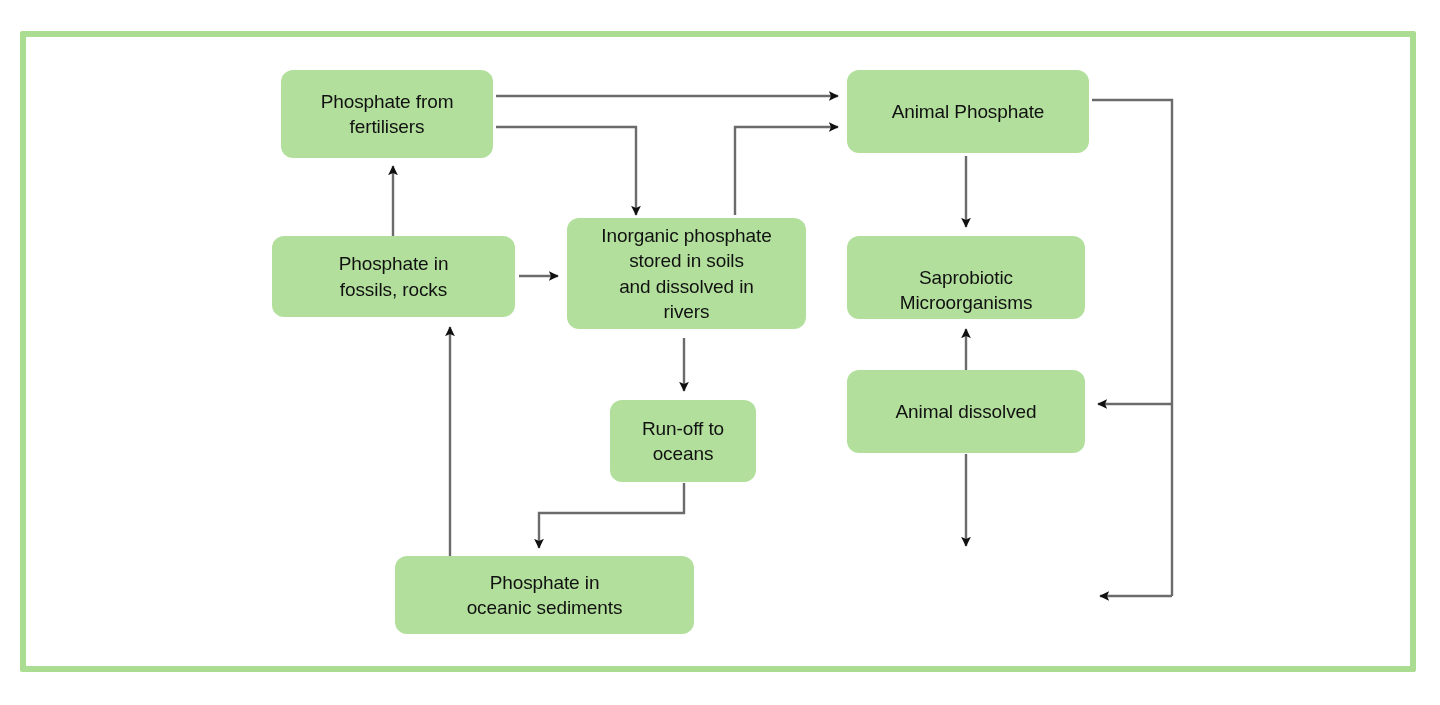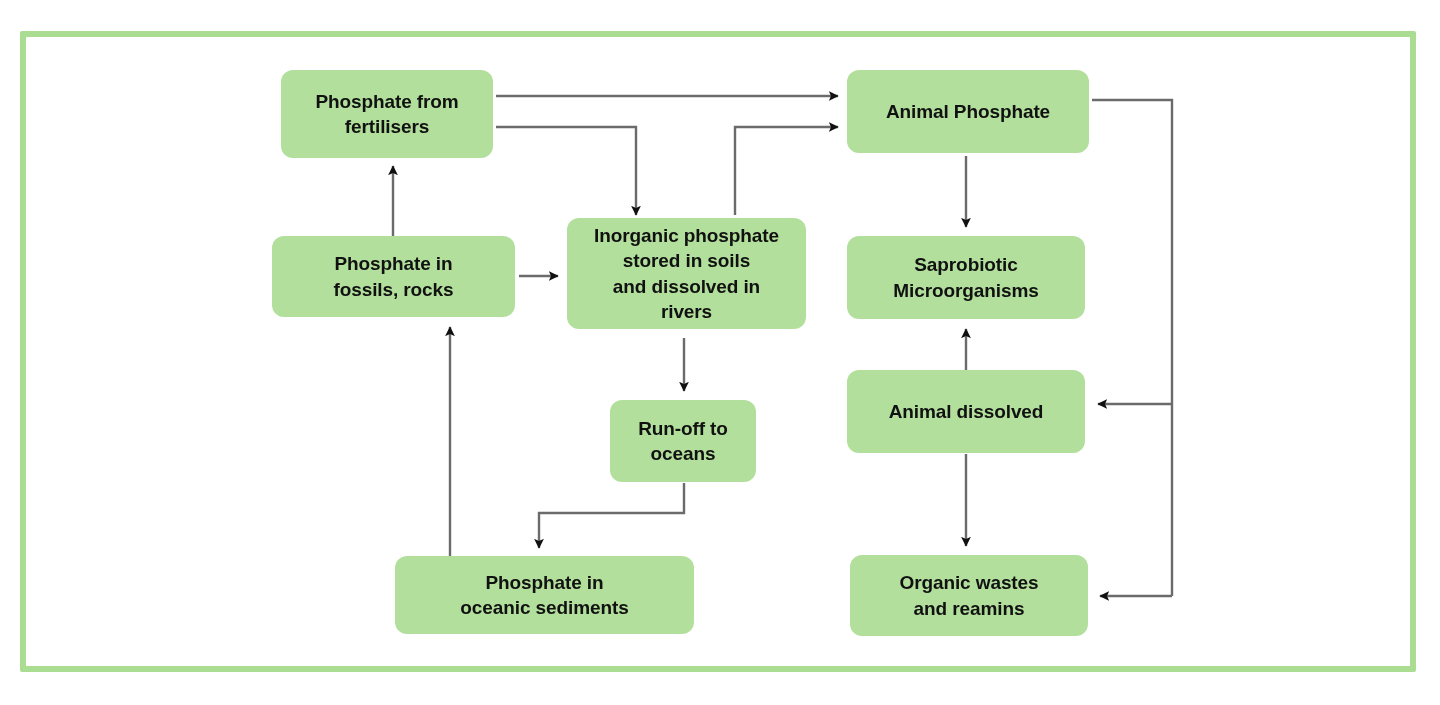--- a/index.html
+++ b/index.html
@@ -40,40 +40,40 @@
   }
   .node {
     position: absolute;
     background: #b2e09c;
     border-radius: 12px;
     display: flex;
     align-items: center;
     justify-content: center;
     text-align: center;
     color: #111111;
-    font-weight: bold;
+    font-weight: normal;
     font-size: 19px;
     line-height: 1.32;
     letter-spacing: -0.1px;
     box-sizing: border-box;
     padding: 4px 8px;
     font-family: "Liberation Sans", sans-serif;
   }
   .node span {
     display: block;
     white-space: pre-line;
   }
   
   #n-fertilisers { left: 281px; top: 70px;  width: 212px; height: 88px; }
   #n-fossils     { left: 272px; top: 236px; width: 243px; height: 81px; }
   #n-inorganic   { left: 567px; top: 218px; width: 239px; height: 111px; }
   #n-runoff      { left: 610px; top: 400px; width: 146px; height: 82px; }
   #n-sediments   { left: 395px; top: 556px; width: 299px; height: 78px; }
   #n-plant       { left: 847px; top: 70px;  width: 242px; height: 83px; }
-  #n-saprobiotic { left: 847px; top: 236px; width: 238px; height: 83px; }
+  #n-saprobiotic { left: 847px; top: 236px; width: 238px; height: 83px; align-items: flex-end; }
   #n-animal      { left: 847px; top: 370px; width: 238px; height: 83px; }
   #n-organic     { left: 850px; top: 555px; width: 238px; height: 81px; }
 </style>
 </head>
 <body>
 
 <div id="canvas">
 
   <div class="frame"></div>
 
@@ -148,18 +148,14 @@
 
   <div class="node" id="n-saprobiotic">
     <span>Saprobiotic
 Microorganisms</span>
   </div>
 
   <div class="node" id="n-animal">
     <span>Animal dissolved</span>
   </div>
 
-  <div class="node" id="n-organic">
-    <span>Organic wastes
-and reamins</span>
-  </div>
 
 </div>
 
 </body></html>

